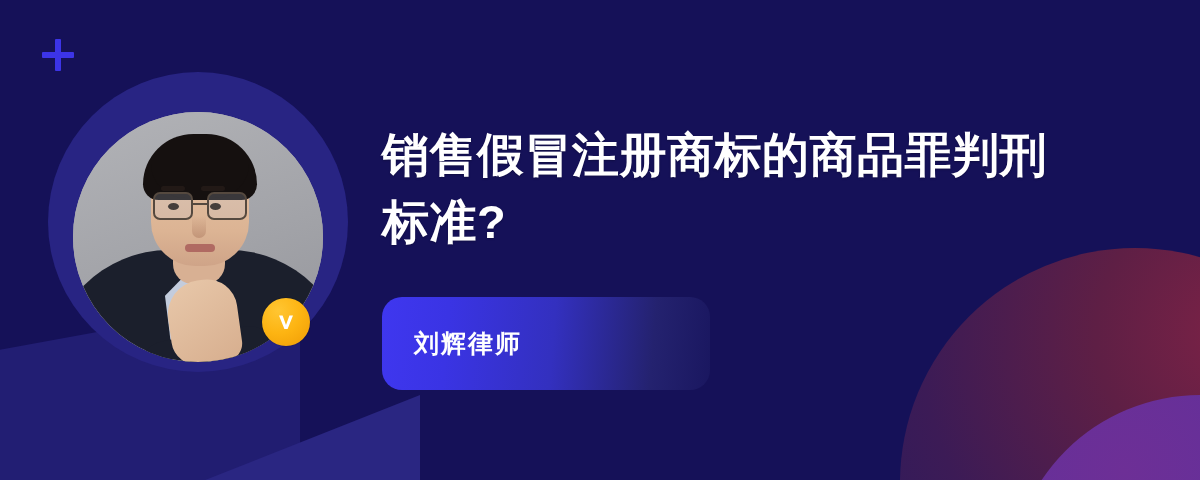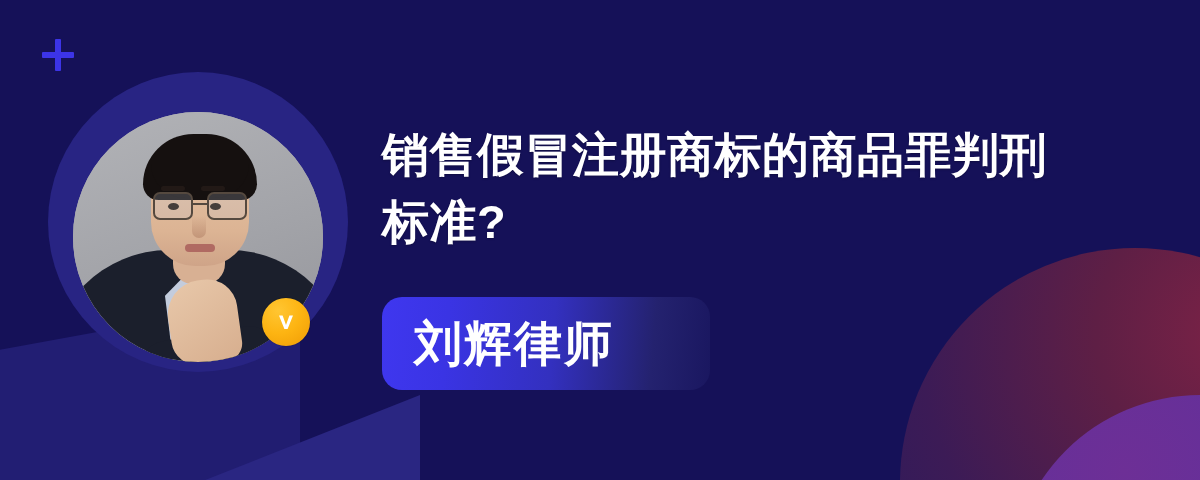--- a/index.html
+++ b/index.html
@@ -285,21 +285,21 @@
     border: 0;
     border-radius: 20px;
     background: linear-gradient(95deg,
                 #3f37ef 0%,
                 #3a34e4 20%,
                 #3330bf 52%,
                 #24226f 82%,
                 #1a1760 100%);
     color: #ffffff;
     font-family: "Liberation Sans", "DejaVu Sans", sans-serif;
-    font-size: 48px;
+    font-size: 25px;
     font-weight: bold;
     text-align: left;
     padding-left: 32px;
     letter-spacing: 2px;
     cursor: pointer;
     display: flex;
     align-items: center;
   }
 </style>
 </head>

